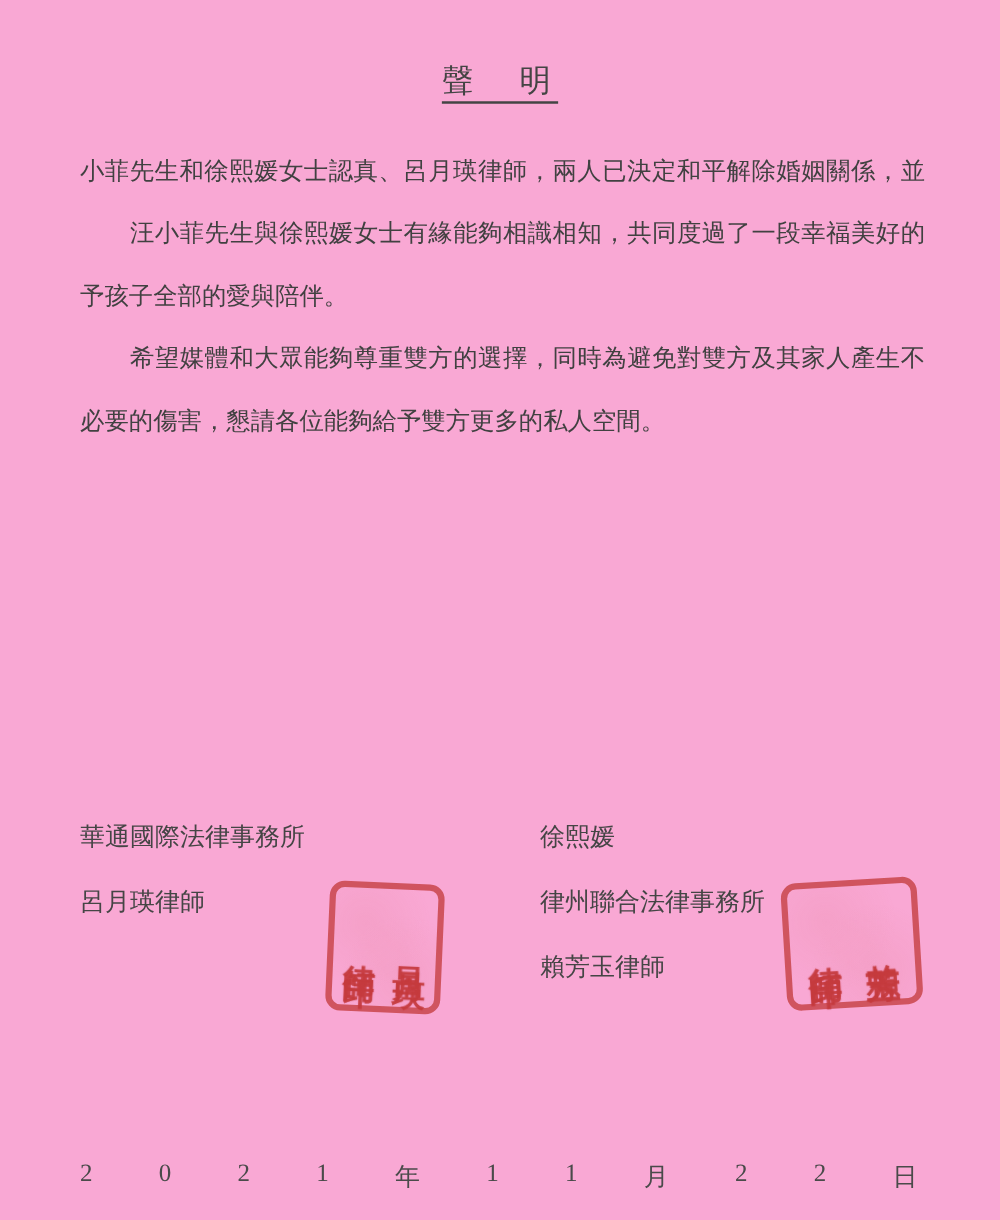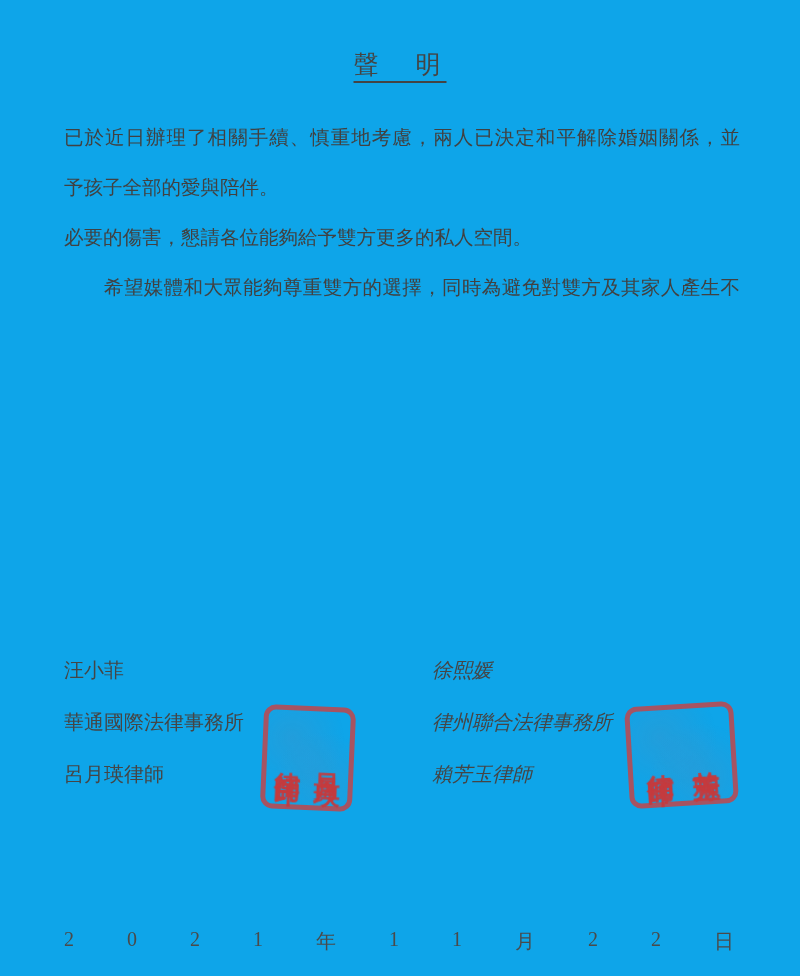--- a/index.html
+++ b/index.html
@@ -1,20 +1,20 @@
 <!DOCTYPE html>
 <html><head>
 <meta charset="utf-8">
 <style>
   html, body { margin: 0; padding: 0; background: #ffffff; }
   .page {
     position: relative;
     width: 800px;
     height: 976px;
-    background: #0ea5e9;
+    background: #f9a8d4;
     font-family: "Liberation Serif", "DejaVu Serif", serif;
     color: #3f3f3f;
     overflow: hidden;
   }
   
   .title {
     position: absolute;
     top: 48px;
     left: 0;
     width: 100%;
@@ -46,21 +46,21 @@
   .line.ind { padding-left: 40px; }
   
   .sig {
     position: absolute;
     top: 644px;
     font-size: 20px;
     line-height: 52px;
     color: #454545;
   }
   .sig-left  { left: 64px;  }
-  .sig-right { left: 432px; font-style: italic; }
+  .sig-right { left: 432px; }
   
   .seal {
     position: absolute;
     border: 5px solid rgba(199, 66, 70, 0.82);
     border-radius: 12px;
     box-sizing: border-box;
     display: flex;
     align-items: center;
     justify-content: center;
     background:
@@ -93,28 +93,28 @@
   }
 </style>
 </head>
 <body>
 
 <div class="page">
 
   <h1 class="title">聲　明</h1>
 
   <div class="body-text">
-    <div class="line jl">已於近日辦理了相關手續、慎重地考慮，兩人已決定和平解除婚姻關係，並</div>
+    <div class="line jl">小菲先生和徐熙媛女士認真、呂月瑛律師，兩人已決定和平解除婚姻關係，並</div>
+    <div class="line ind jl">汪小菲先生與徐熙媛女士有緣能夠相識相知，共同度過了一段幸福美好的</div>
     <div class="line">予孩子全部的愛與陪伴。</div>
+    <div class="line ind jl">希望媒體和大眾能夠尊重雙方的選擇，同時為避免對雙方及其家人產生不</div>
     <div class="line">必要的傷害，懇請各位能夠給予雙方更多的私人空間。</div>
-    <div class="line ind jl">希望媒體和大眾能夠尊重雙方的選擇，同時為避免對雙方及其家人產生不</div>
   </div>
 
   <div class="sig sig-left">
-    <div>汪小菲</div>
     <div>華通國際法律事務所</div>
     <div>呂月瑛律師</div>
   </div>
 
   <div class="sig sig-right">
     <div>徐熙媛</div>
     <div>律州聯合法律事務所</div>
     <div>賴芳玉律師</div>
   </div>
 

